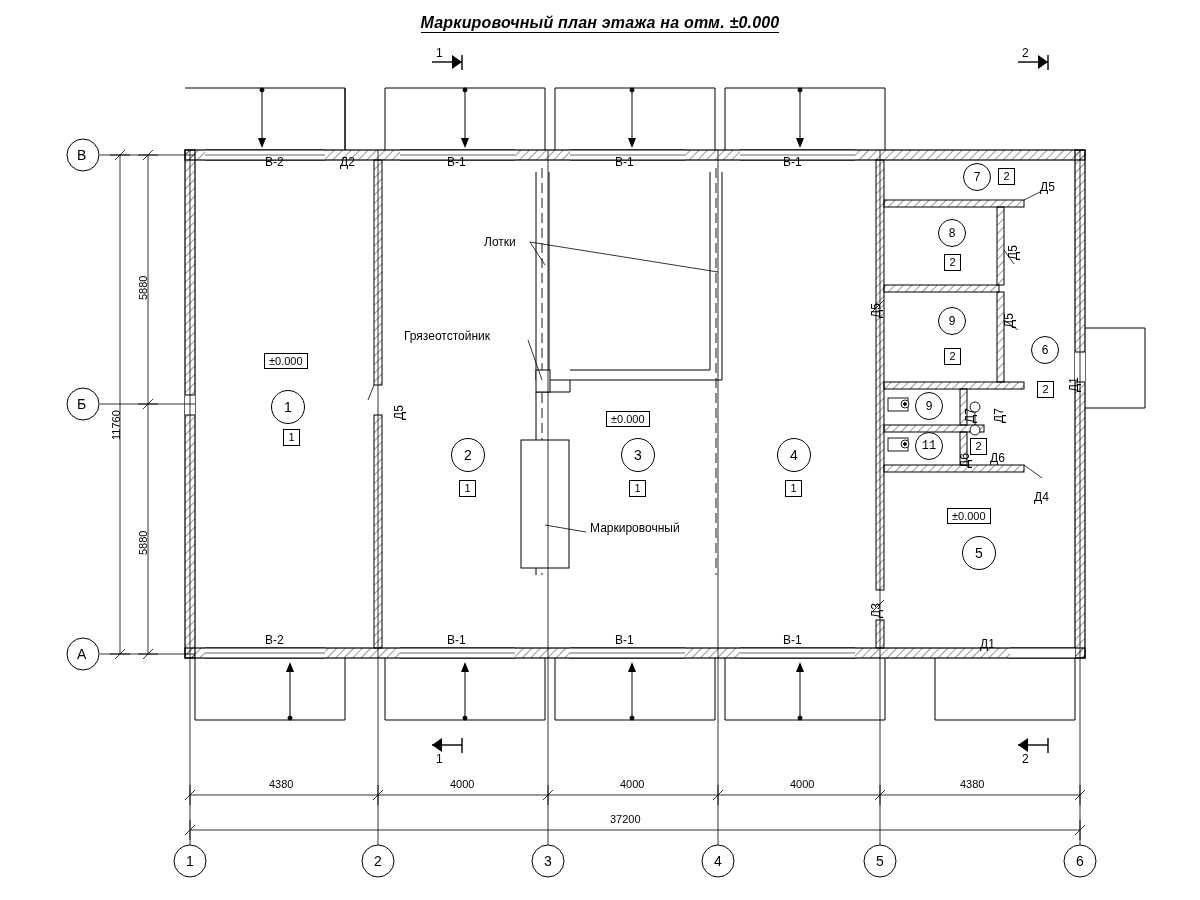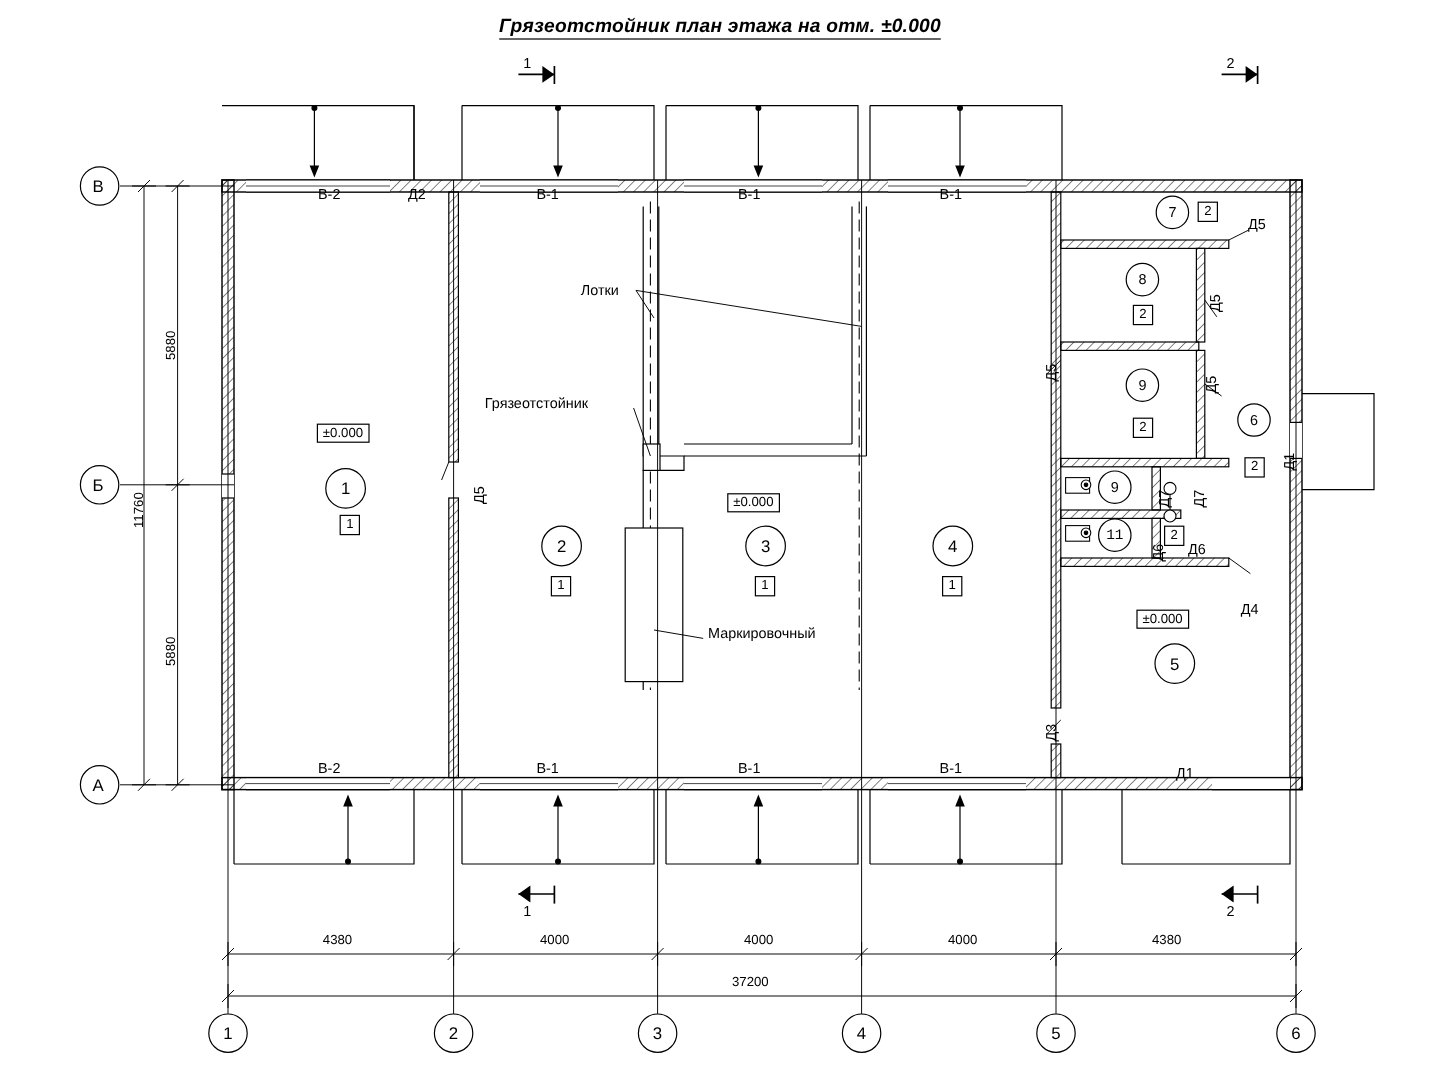--- a/index.html
+++ b/index.html
@@ -20,21 +20,21 @@
         width:26px;height:26px;line-height:26px;text-align:center;
         font-size:12px;background:#fff;}
   .circ.big{width:32px;height:32px;line-height:32px;font-size:14px;}
   .elev{position:absolute;border:1px solid #000;background:#fff;
         font-size:11px;padding:1px 4px;}
 </style>
 </head>
 <body>
 
 <div class="title">
-  <span>Грязеотстойник план этажа на отм. ±0.000</span>
+  <span>Маркировочный план этажа на отм. ±0.000</span>
 </div>
 
 <svg id="plan" xmlns="http://www.w3.org/2000/svg" viewBox="0 0 1200 900">
   <defs>
     <pattern id="hatch" width="6" height="6" patternTransform="rotate(45)" patternUnits="userSpaceOnUse">
       <line x1="0" y1="0" x2="0" y2="6" stroke="#000" stroke-width="0.8"></line>
     </pattern>
   </defs>
 
   <g stroke="#000" fill="none" stroke-width="1">
@@ -311,21 +311,21 @@
 <div class="lbl" style="left:783px;top:633px;">В-1</div>
 
 <div class="lbl" style="left:340px;top:155px;">Д2</div>
 <div class="lbl rot90" style="left:392px;top:420px;">Д5</div>
 <div class="lbl" style="left:1040px;top:180px;">Д5</div>
 <div class="lbl rot90" style="left:1006px;top:260px;">Д5</div>
 <div class="lbl rot90" style="left:1002px;top:328px;">Д5</div>
 <div class="lbl rot90" style="left:869px;top:318px;">Д5</div>
 <div class="lbl rot90" style="left:1067px;top:392px;">Д1</div>
 <div class="lbl rot90" style="left:869px;top:618px;">Д3</div>
-<div class="lbl" style="left:1034px;top:501px;">Д4</div>
+<div class="lbl" style="left:1034px;top:490px;">Д4</div>
 <div class="lbl" style="left:980px;top:637px;">Д1</div>
 <div class="lbl rot90" style="left:958px;top:468px;">Д6</div>
 <div class="lbl" style="left:990px;top:451px;">Д6</div>
 <div class="lbl rot90" style="left:963px;top:423px;">Д7</div>
 <div class="lbl rot90" style="left:992px;top:423px;">Д7</div>
 
 <div class="lbl" style="left:484px;top:235px;">Лотки</div>
 <div class="lbl" style="left:404px;top:329px;">Грязеотстойник</div>
 <div class="lbl" style="left:590px;top:521px;">Маркировочный</div>
 

